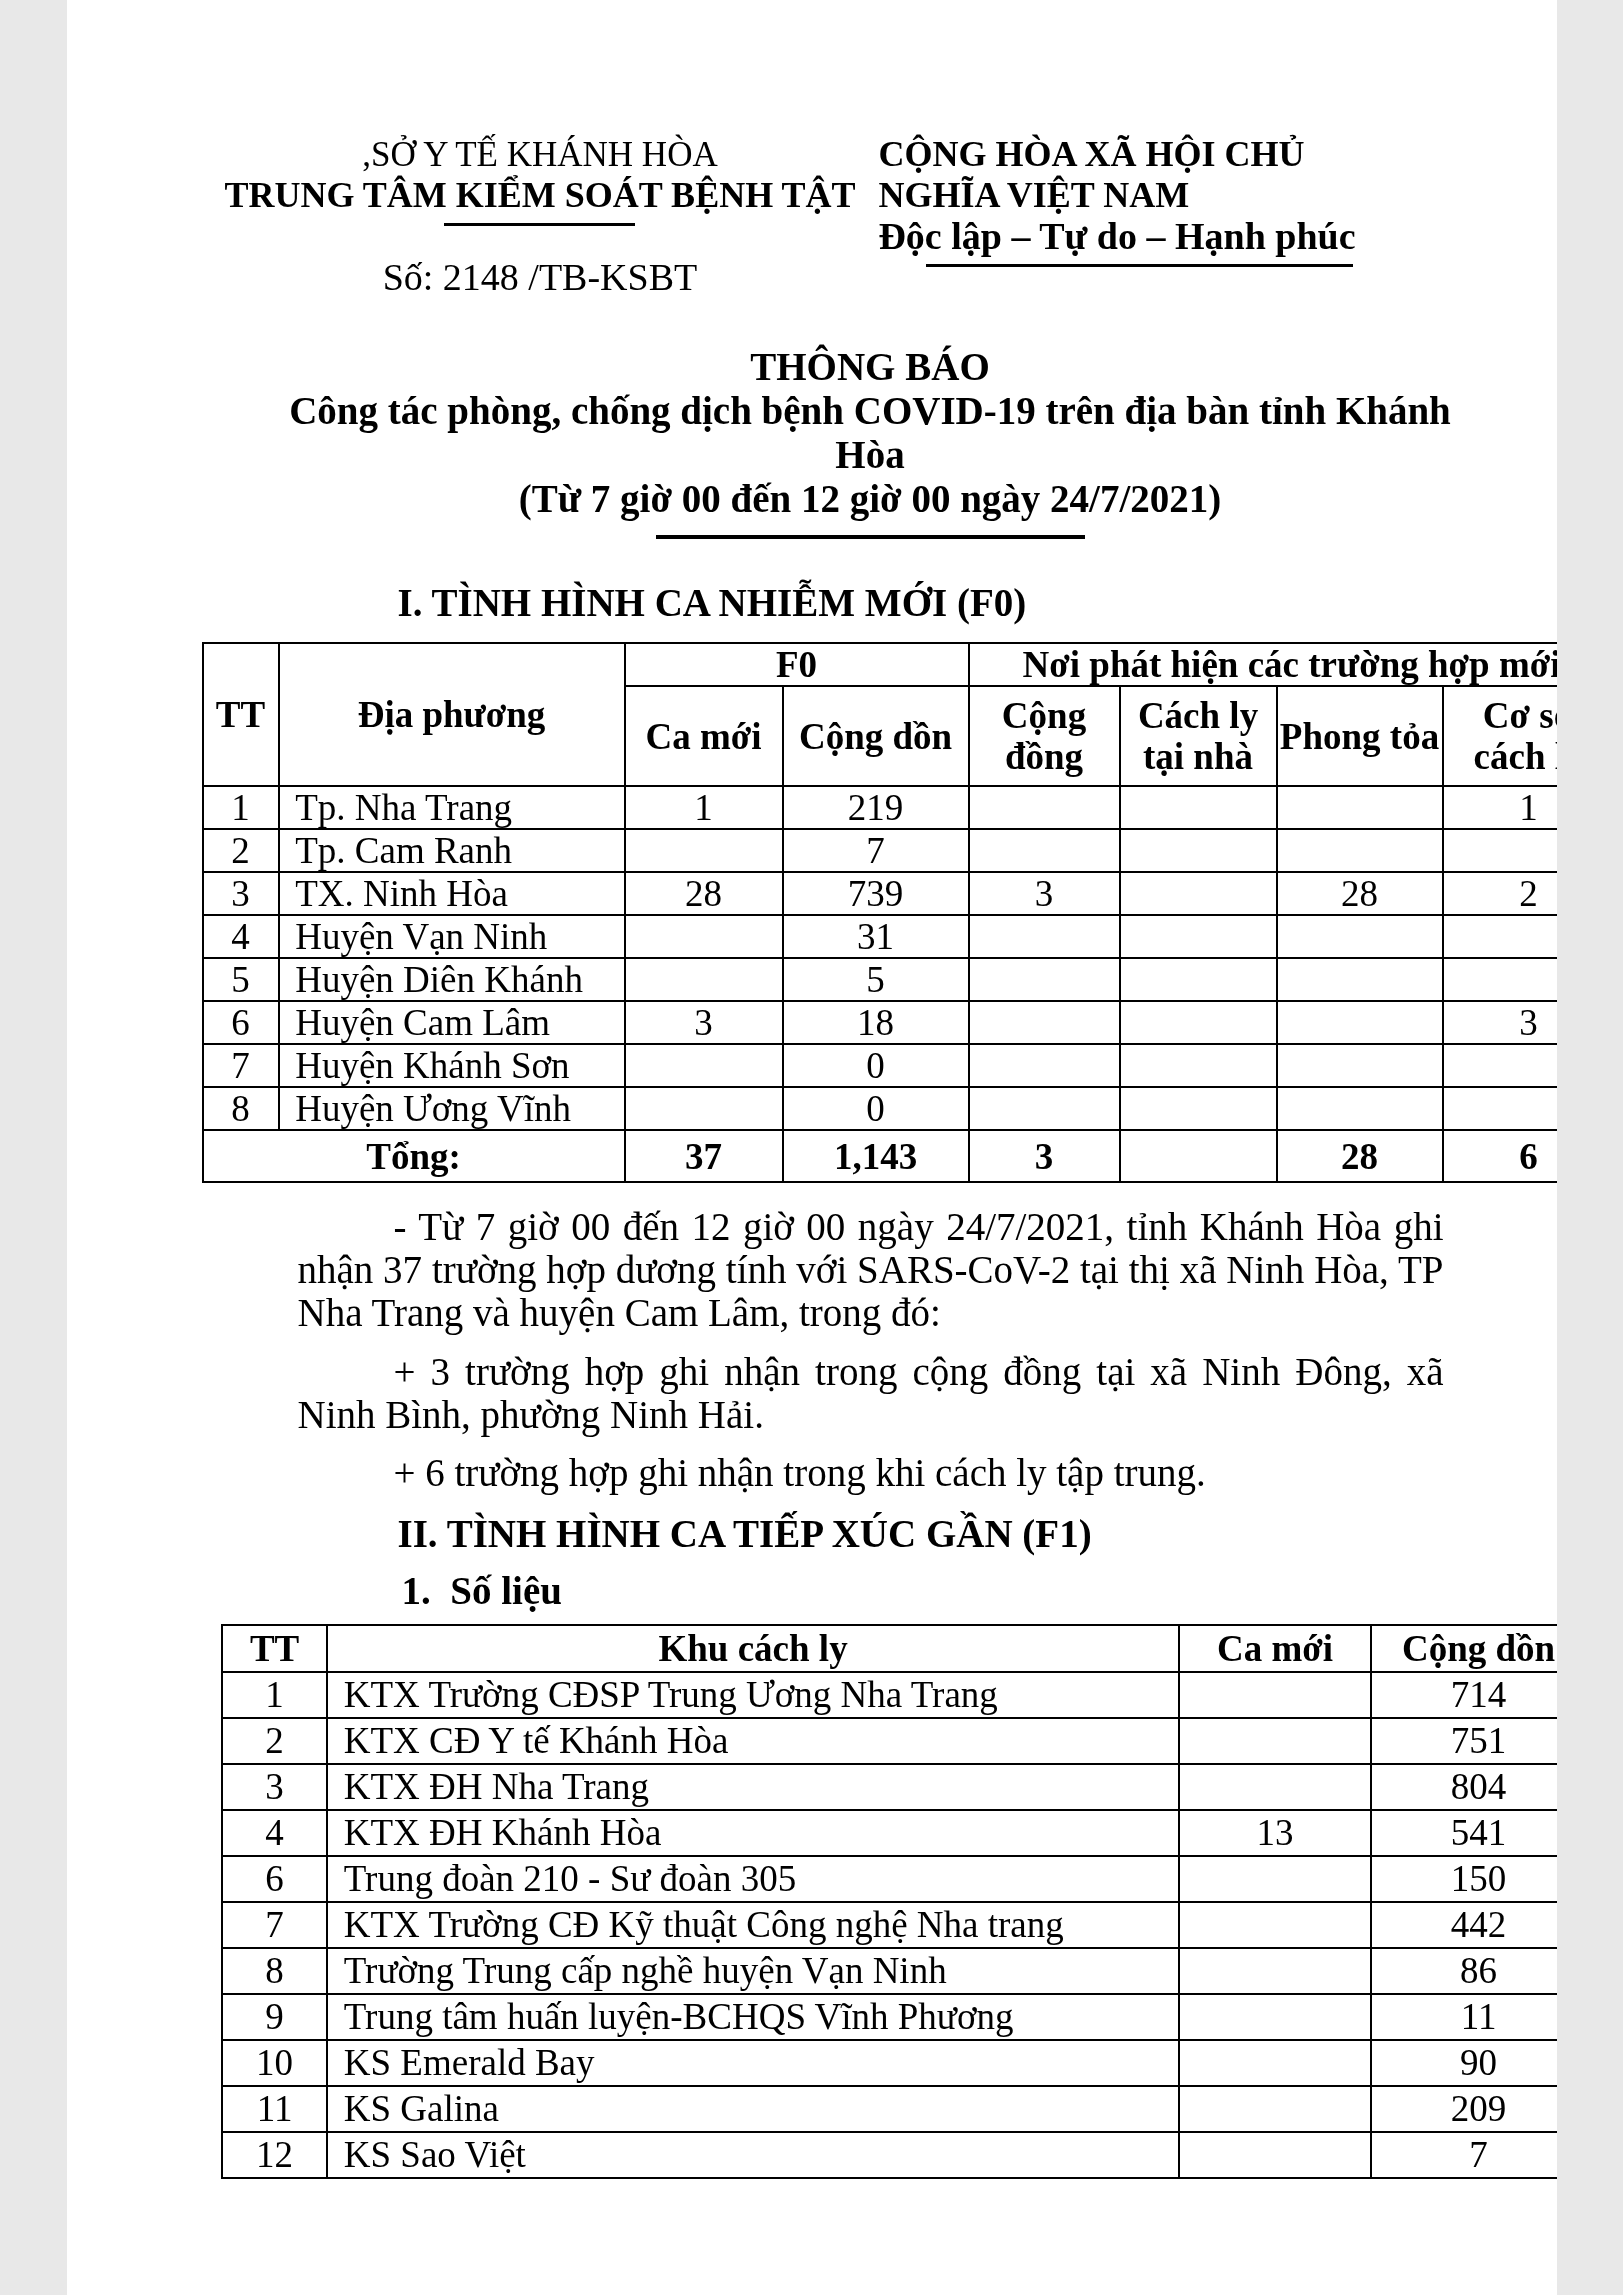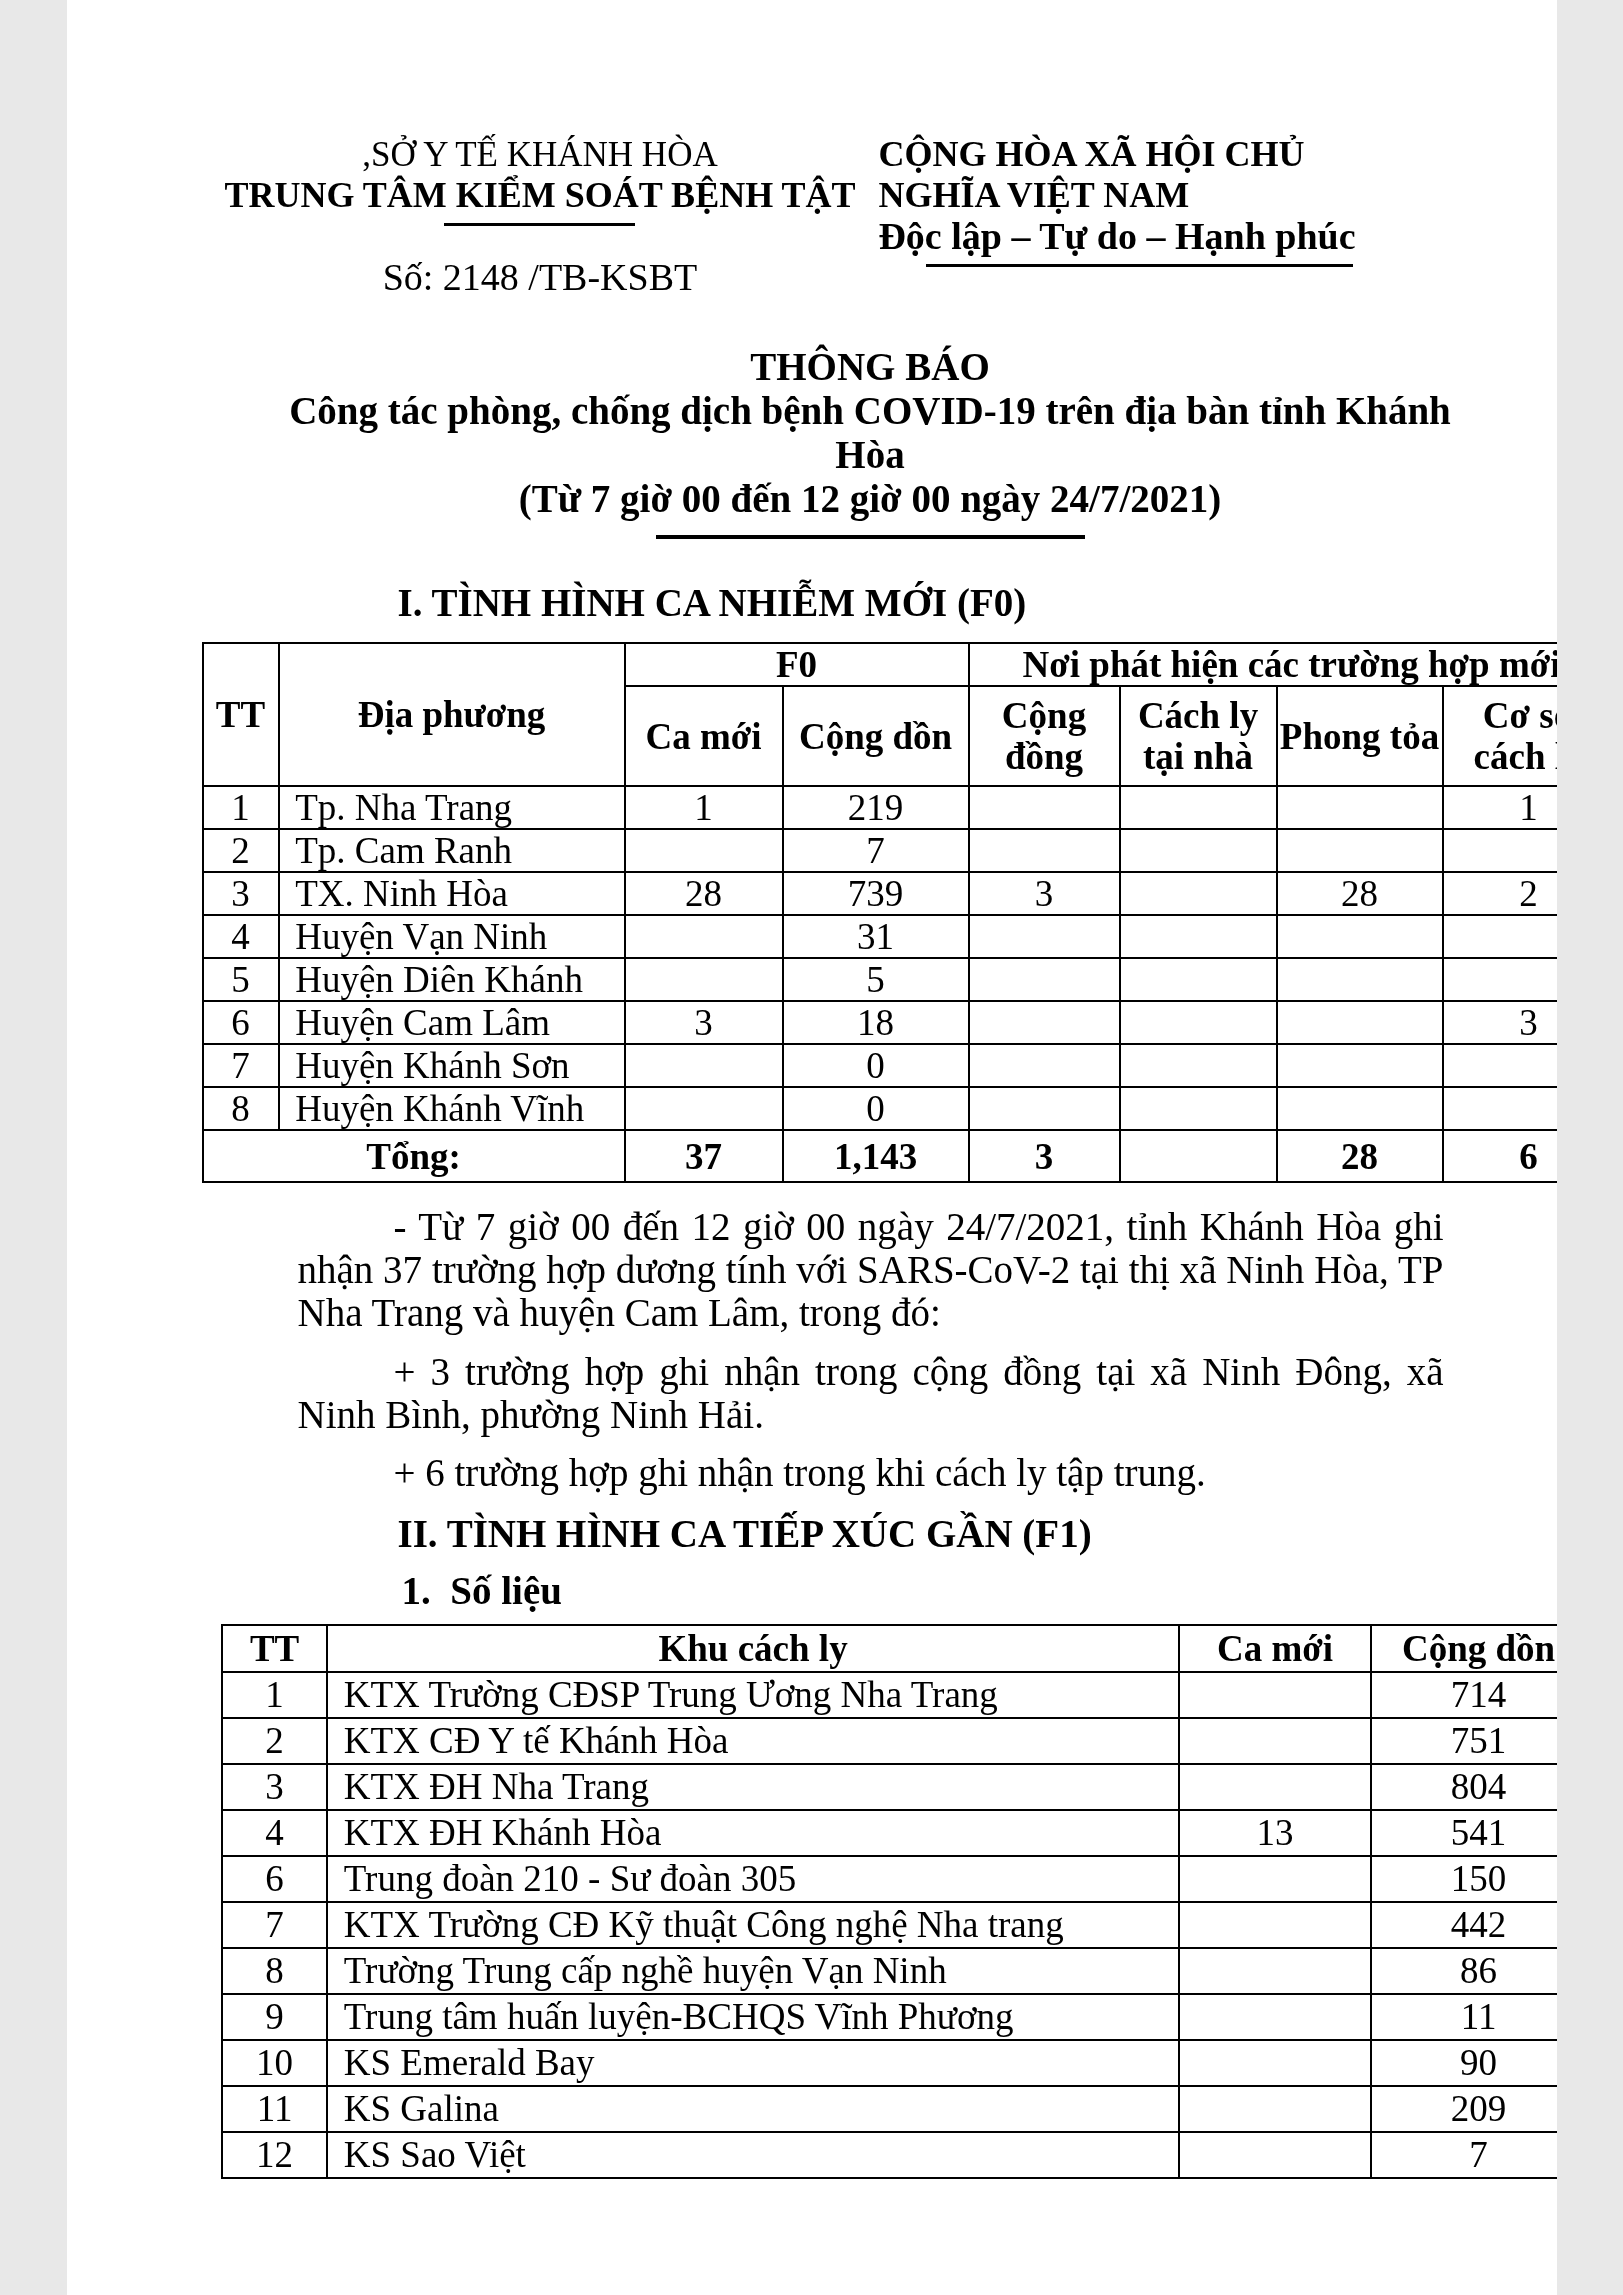--- a/index.html
+++ b/index.html
@@ -182,21 +182,21 @@
           <td class="l">Huyện Khánh Sơn</td>
           <td class="c"></td>
           <td class="c">0</td>
           <td class="c"></td>
           <td class="c"></td>
           <td class="c"></td>
           <td class="c"></td>
         </tr>
         <tr>
           <td class="c">8</td>
-          <td class="l">Huyện Khánh Vĩnh</td>
+          <td class="l">Huyện Ương Vĩnh</td>
           <td class="c"></td>
           <td class="c">0</td>
           <td class="c"></td>
           <td class="c"></td>
           <td class="c"></td>
           <td class="c"></td>
         </tr>
       </tbody>
     <tbody>
       <tr class="total">

